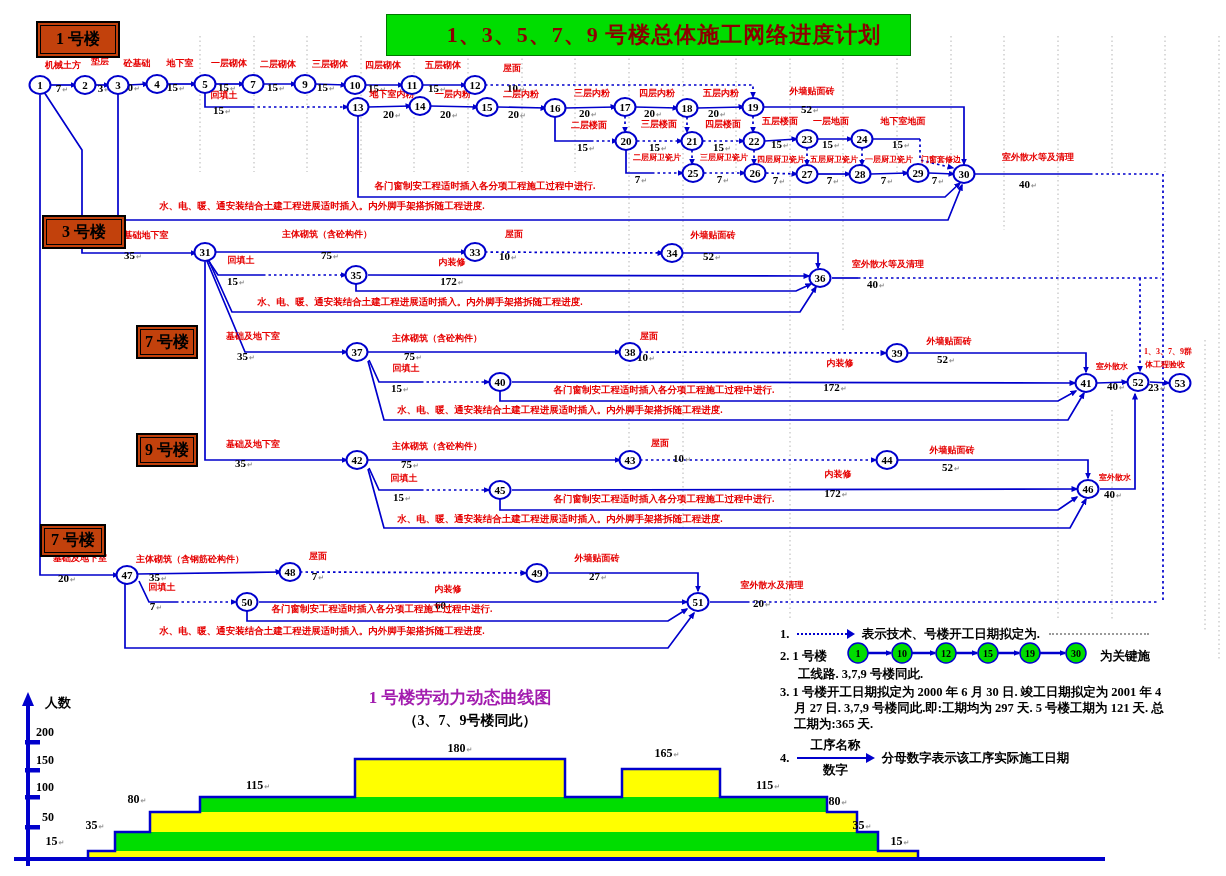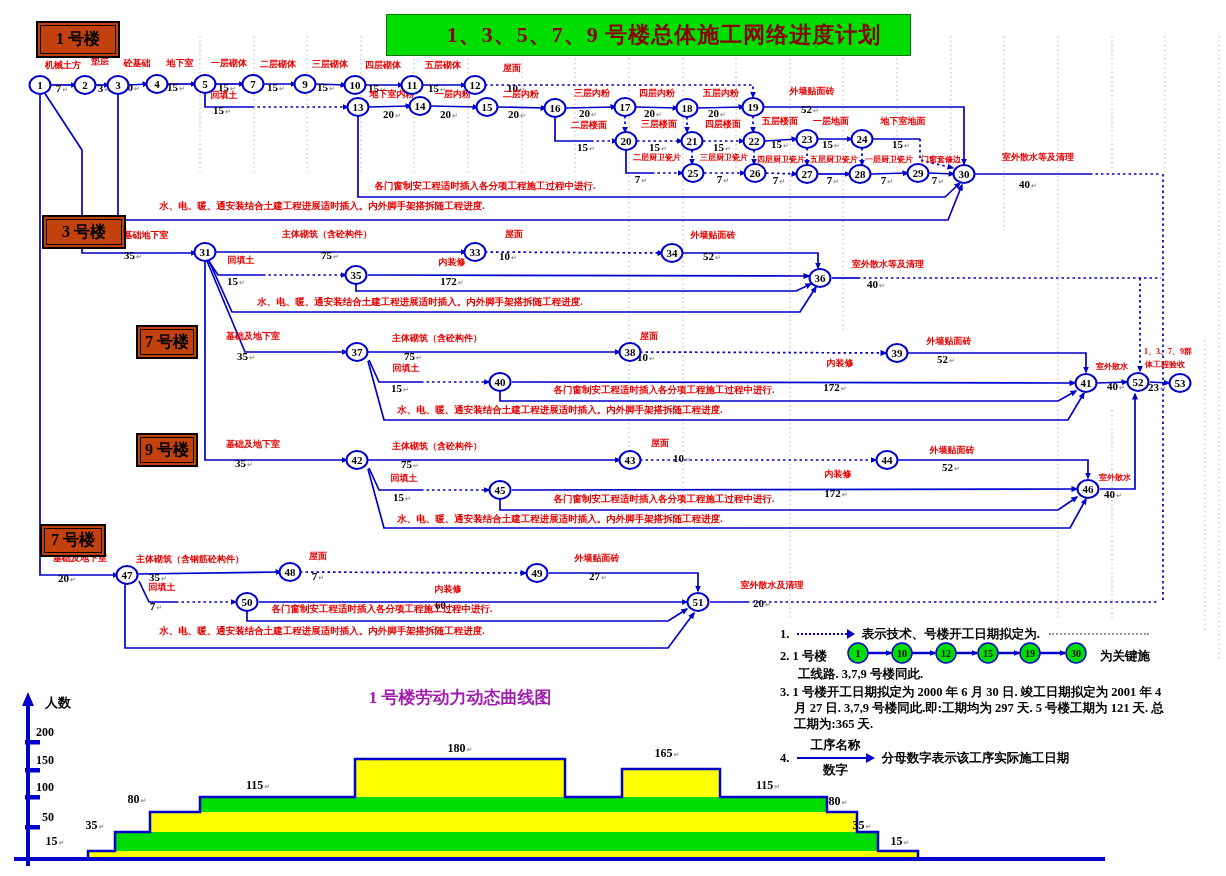--- a/index.html
+++ b/index.html
@@ -537,20 +537,21 @@
 
   <div class="title-box">1、3、5、7、9 号楼总体施工网络进度计划</div>
 
   <div class="bbox" style="left:36px;top:21px;width:80px;height:33px">1 号楼</div>
   <div class="bbox" style="left:42px;top:215px;width:80px;height:30px">3 号楼</div>
   <div class="bbox" style="left:136px;top:325px;width:58px;height:30px">7 号楼</div>
   <div class="bbox" style="left:136px;top:433px;width:58px;height:30px">9 号楼</div>
   <div class="bbox" style="left:40px;top:524px;width:62px;height:29px">7 号楼</div>
 
   <div class="chart-title">1 号楼劳动力动态曲线图</div>
+  <div class="chart-sub">（3、7、9号楼同此）</div>
 
   <div class="legend">
     <div class="lrow" style="top:2px">
       <span>1.</span>
       <span class="dotarrow"><i></i><b></b></span>
       <span>表示技术、号楼开工日期拟定为.</span>
       <span class="graydots"></span>
     </div>
     <div class="lrow" style="top:24px">
       <span>2. 1 号楼</span>

